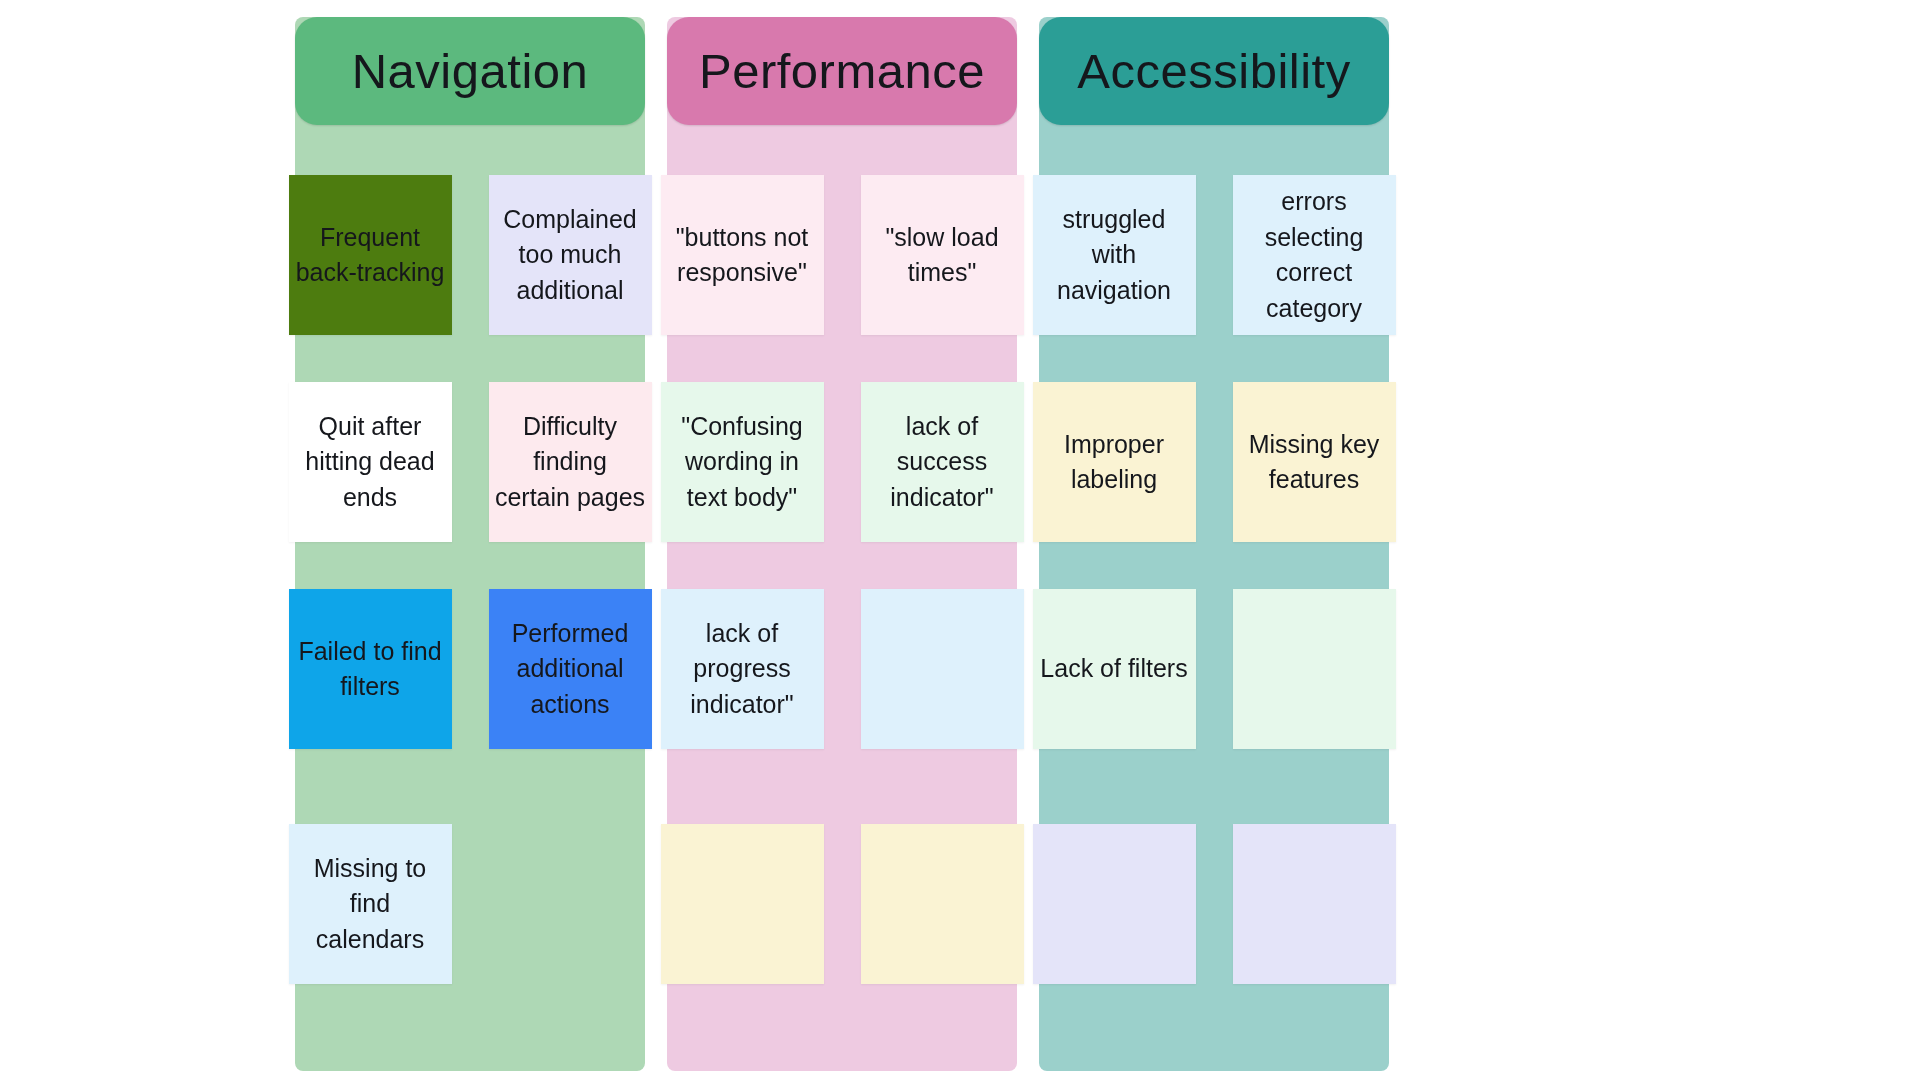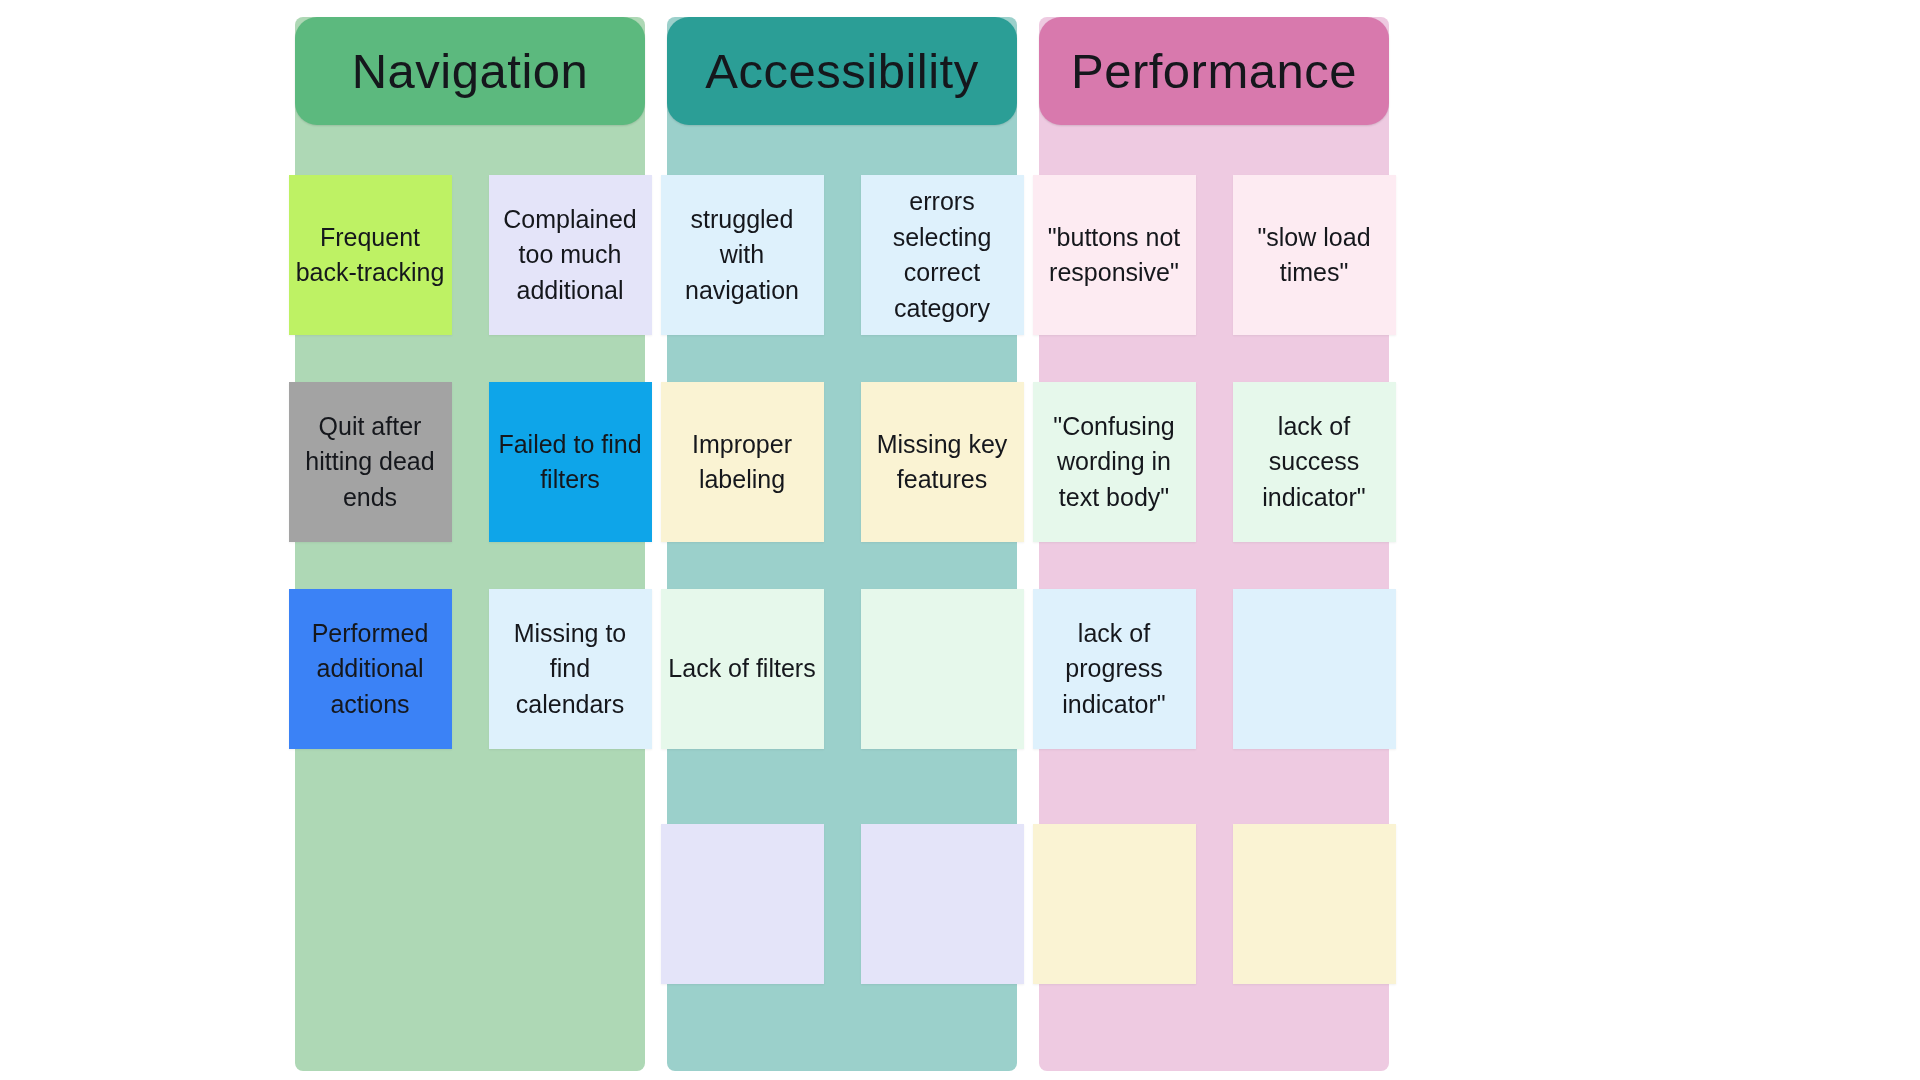--- a/index.html
+++ b/index.html
@@ -74,43 +74,85 @@
 </head>
 <body>
 
 <div class="board" id="board">
   <section class="column" style="background: rgb(174, 216, 181);">
     <header class="column-header" style="background: rgb(92, 185, 126);">
       <h2 class="column-title">Navigation</h2>
     </header>
     <div class="notes-grid">
 
-  <div class="note" style="background: #bef264;">
+  <div class="note" style="background: #4d7c0f;">
     <span class="note-text">Frequent back-tracking</span>
   </div>
 
   <div class="note" style="background: rgb(228, 228, 249);">
     <span class="note-text">Complained too much additional</span>
   </div>
 
-  <div class="note" style="background: #a3a3a3;">
+  <div class="note" style="background: #ffffff;">
     <span class="note-text">Quit after hitting dead ends</span>
   </div>
 
+  <div class="note" style="background: rgb(253, 234, 238);">
+    <span class="note-text">Difficulty finding certain pages</span>
+  </div>
 
   <div class="note" style="background: #0ea5e9;">
     <span class="note-text">Failed to find filters</span>
   </div>
 
   <div class="note" style="background: #3b82f6;">
     <span class="note-text">Performed additional actions</span>
   </div>
 
   <div class="note" style="background: rgb(222, 241, 252);">
     <span class="note-text">Missing to find calendars</span>
+  </div>
+</div>
+  </section>
+
+  <section class="column" style="background: rgb(238, 202, 225);">
+    <header class="column-header" style="background: rgb(216, 121, 173);">
+      <h2 class="column-title">Performance</h2>
+    </header>
+    <div class="notes-grid">
+  <div class="note" style="background: rgb(253, 235, 242);">
+    <span class="note-text">"buttons not responsive"</span>
+  </div>
+
+  <div class="note" style="background: rgb(253, 235, 242);">
+    <span class="note-text">"slow load times"</span>
+  </div>
+
+  <div class="note" style="background: rgb(230, 248, 235);">
+    <span class="note-text">"Confusing wording in text body"</span>
+  </div>
+
+  <div class="note" style="background: rgb(230, 248, 235);">
+    <span class="note-text">lack of success indicator"</span>
+  </div>
+
+  <div class="note" style="background: rgb(222, 241, 252);">
+    <span class="note-text">lack of progress indicator"</span>
+  </div>
+
+  <div class="note" style="background: rgb(222, 241, 252);">
+    <span class="note-text"></span>
+  </div>
+
+  <div class="note" style="background: rgb(250, 243, 211);">
+    <span class="note-text"></span>
+  </div>
+
+  <div class="note" style="background: rgb(250, 243, 211);">
+    <span class="note-text"></span>
   </div>
 </div>
   </section>
 
   <section class="column" style="background: rgb(155, 208, 203);">
     <header class="column-header" style="background: rgb(43, 158, 150);">
       <h2 class="column-title">Accessibility</h2>
     </header>
     <div class="notes-grid">
   <div class="note" style="background: rgb(222, 241, 252);">
@@ -139,52 +181,13 @@
 
   <div class="note" style="background: rgb(228, 228, 249);">
     <span class="note-text"></span>
   </div>
 
   <div class="note" style="background: rgb(228, 228, 249);">
     <span class="note-text"></span>
   </div>
 </div>
   </section>
-
-  <section class="column" style="background: rgb(238, 202, 225);">
-    <header class="column-header" style="background: rgb(216, 121, 173);">
-      <h2 class="column-title">Performance</h2>
-    </header>
-    <div class="notes-grid">
-  <div class="note" style="background: rgb(253, 235, 242);">
-    <span class="note-text">"buttons not responsive"</span>
-  </div>
-
-  <div class="note" style="background: rgb(253, 235, 242);">
-    <span class="note-text">"slow load times"</span>
-  </div>
-
-  <div class="note" style="background: rgb(230, 248, 235);">
-    <span class="note-text">"Confusing wording in text body"</span>
-  </div>
-
-  <div class="note" style="background: rgb(230, 248, 235);">
-    <span class="note-text">lack of success indicator"</span>
-  </div>
-
-  <div class="note" style="background: rgb(222, 241, 252);">
-    <span class="note-text">lack of progress indicator"</span>
-  </div>
-
-  <div class="note" style="background: rgb(222, 241, 252);">
-    <span class="note-text"></span>
-  </div>
-
-  <div class="note" style="background: rgb(250, 243, 211);">
-    <span class="note-text"></span>
-  </div>
-
-  <div class="note" style="background: rgb(250, 243, 211);">
-    <span class="note-text"></span>
-  </div>
-</div>
-  </section>
 </div>
 
 </body></html>

